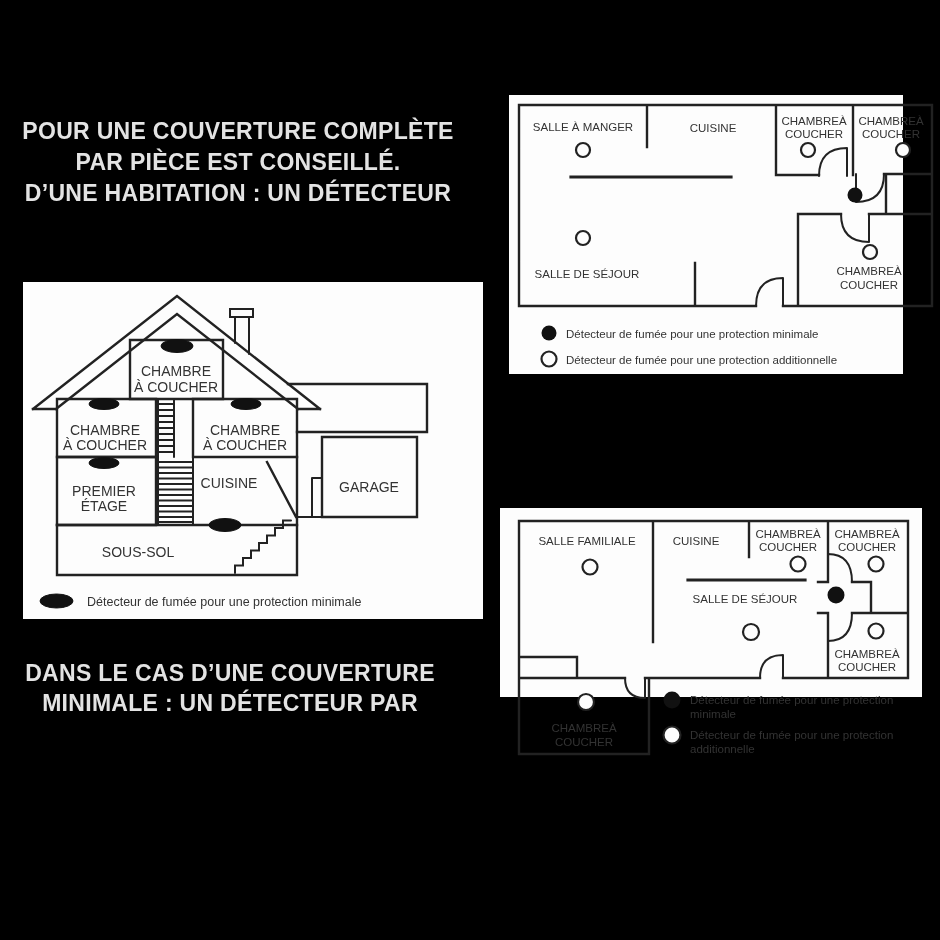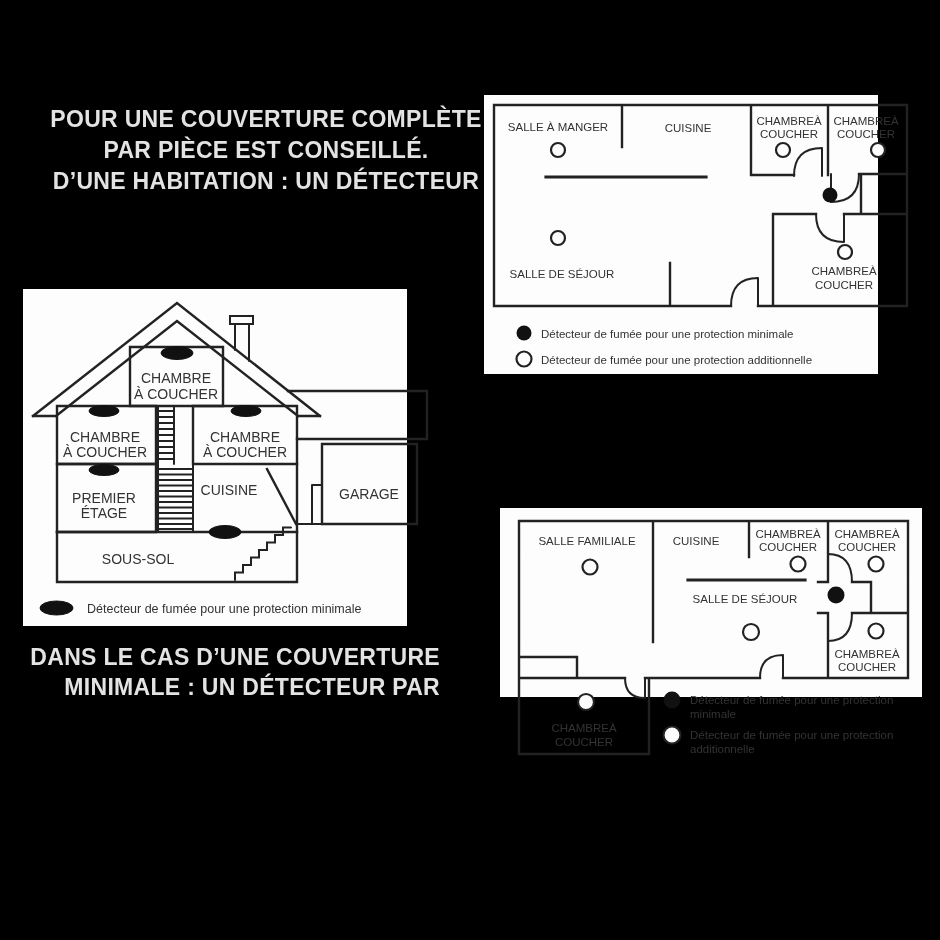--- a/index.html
+++ b/index.html
@@ -5,25 +5,25 @@
   html,body{margin:0;padding:0;}
   body{
     width:940px;height:940px;position:relative;overflow:hidden;
     background:#000;
     font-family:"Liberation Sans",sans-serif;
   }
   .headline{
     position:absolute;color:#e3e3e3;font-weight:bold;
     font-size:23px;line-height:31px;text-align:center;letter-spacing:0.3px;
   }
-  #headline-top{left:18px;top:104px;width:440px;margin-left:28px;}
-  #headline-bottom{left:20px;top:642px;width:420px;line-height:30px;text-align:right;}
+  #headline-top{left:18px;top:116px;width:440px;}
+  #headline-bottom{left:20px;top:658px;width:420px;line-height:30px;}
   .panel{position:absolute;background:#fdfdfd;}
-  #panel-plan-top{left:484px;top:95px;width:394px;height:279px;}
-  #panel-house{left:23px;top:289px;width:384px;height:337px;}
+  #panel-plan-top{left:509px;top:95px;width:394px;height:279px;}
+  #panel-house{left:23px;top:282px;width:460px;height:337px;}
   #panel-plan-bottom{left:500px;top:508px;width:422px;height:189px;}
   svg{display:block;}
   svg text{font-family:"Liberation Sans",sans-serif;fill:#333;}
   .rl{font-size:11.5px;text-anchor:middle;}
   .rl-lg{font-size:14px;text-anchor:middle;}
   .lg{font-size:11.5px;}
   .lg-lg{font-size:12.5px;}
   .wall{stroke:#222;stroke-width:2.4;fill:none;stroke-linecap:square;}
   .wall-thin{stroke:#222;stroke-width:2;fill:none;stroke-linecap:round;}
   .thick{stroke:#222;stroke-width:3.2;fill:none;stroke-linecap:square;}

